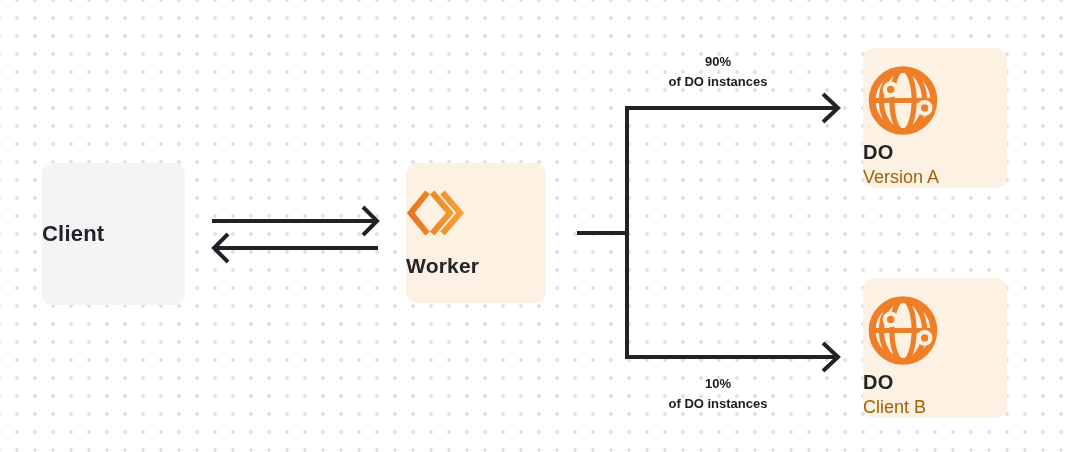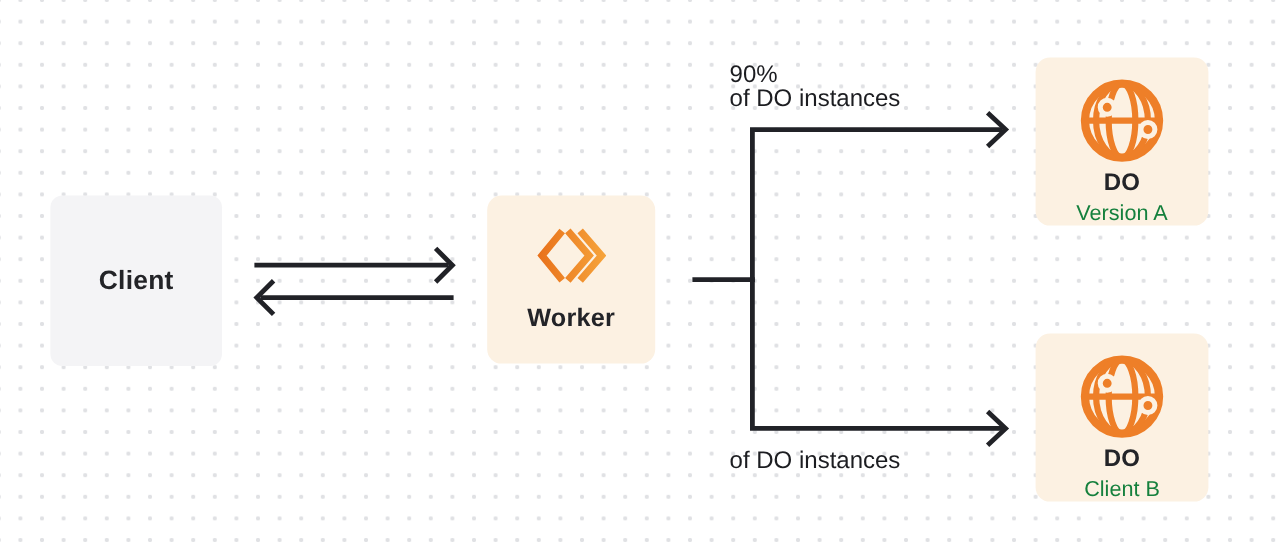--- a/index.html
+++ b/index.html
@@ -20,21 +20,21 @@
   .connectors {
     position: absolute;
     left: 0; top: 0;
     width: 1072px; height: 452px;
   }
 
   .node {
     position: absolute;
     display: flex;
     flex-direction: column;
-    align-items: center;
+    align-items: flex-start;
   }
 
   .node--client {
     left: 42px; top: 163px;
     width: 143px; height: 142px;
     background: #f4f4f6;
     border-radius: 10px;
     justify-content: center;
   }
   .node--client .node__title { font-size: 22px; }
@@ -60,30 +60,31 @@
 
   .node__title {
     font-weight: 700;
     color: #232428;
     letter-spacing: 0.2px;
   }
   .node--do .node__title { font-size: 20px; margin-top: 1px; }
   .node__subtitle {
     font-size: 18px;
     font-weight: 400;
-    color: #15803d;
+    color: #a16207;
     margin-top: 3px;
   }
 
   .branch-label {
     position: absolute;
     width: 220px;
+    text-align: center;
     color: #1c1d21;
-    font-weight: 400;
-    font-size: 20px;
+    font-weight: 700;
+    font-size: 13px;
     line-height: 20px;
   }
   .branch-label--top { left: 608px; top: 52px; }
   .branch-label--bottom { left: 608px; top: 374px; }
 
   .icon-svg { display: block; }
 </style>
 </head>
 <body>
 
@@ -124,20 +125,21 @@
   <div class="node node--client">
     <div class="node__title">Client</div>
   </div>
 
   <div class="branch-label branch-label--top">
     <div>90%</div>
     <div>of DO instances</div>
   </div>
 
   <div class="branch-label branch-label--bottom">
+    <div>10%</div>
     <div>of DO instances</div>
   </div>
 
   <div class="node node--cream node--do node--do-a">
     <svg class="icon-svg" width="80" height="80" viewBox="0 0 64 64">
       <g fill="none" stroke="#EE7F28">
         <circle cx="32" cy="32" r="25" stroke-width="5.6"></circle>
         <ellipse cx="32" cy="32" rx="17.5" ry="25" stroke-width="4.2"></ellipse>
         <ellipse cx="32" cy="32" rx="9" ry="25" stroke-width="4.2"></ellipse>
         <line x1="7" y1="32" x2="57" y2="32" stroke-width="4.2"></line>

